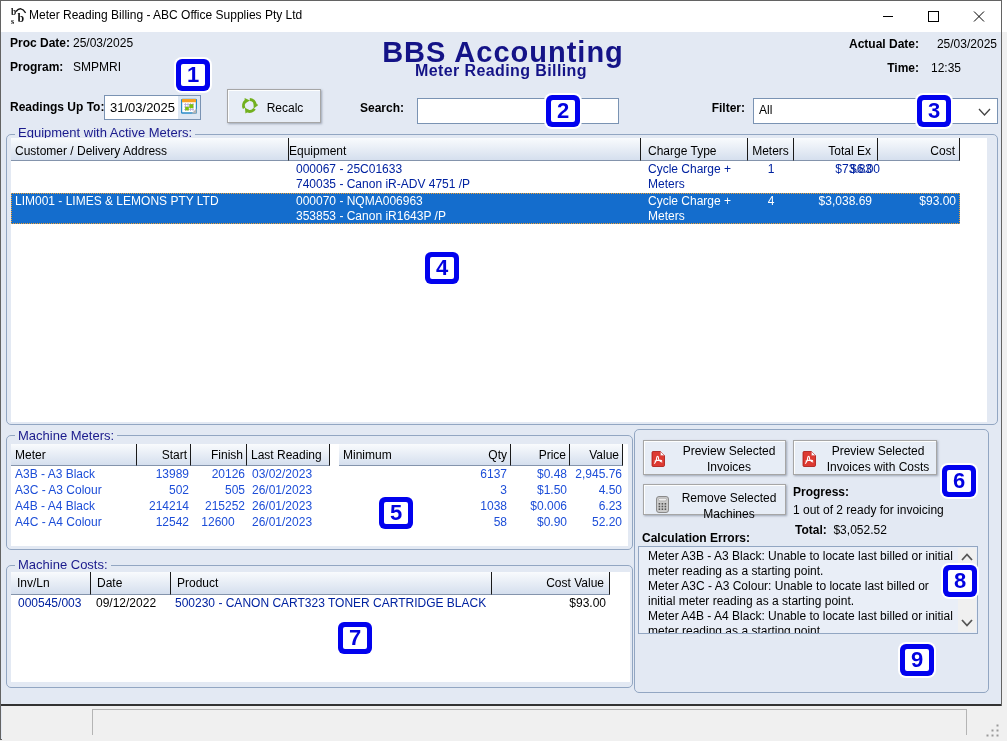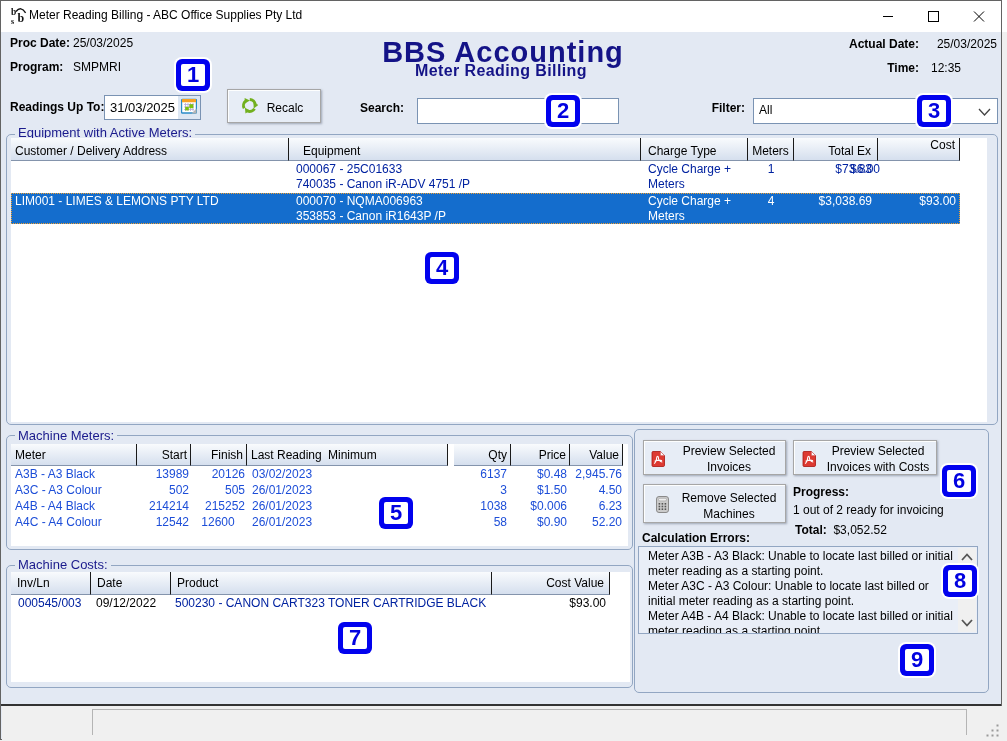--- a/index.html
+++ b/index.html
@@ -108,33 +108,33 @@
         </svg>
   </div>
 
   <div class="groupbox" style="left:5px; top:133px; width:992px; height:291px;"></div>
   <div class="grouplbl" style="left:14px; top:124px;">Equipment with Active Meters:</div>
   <div style="position:absolute; left:10px; top:137px; width:976px; height:284px; background:#fff; overflow:hidden;">
     <div class="th" style="left:0px; top:0px; width:278px;">
           <span class="thl" style="left:4px; top:6px;">Customer / Delivery Address</span>
         </div>
     <div class="th" style="left:278px; top:0px; width:352px;">
-          <span class="thl" style="left:14px; top:6px;">Equipment</span>
+          <span class="thl" style="left:0; top:6px;">Equipment</span>
         </div>
     <div class="th" style="left:630px; top:0px; width:107px;">
           <span class="thl" style="left:7px; top:6px;">Charge Type</span>
         </div>
     <div class="th" style="left:737px; top:0px; width:46px; text-align:center;">
           <span style="position:absolute;left:0;right:0;top:6px;text-align:center;">Meters</span>
         </div>
     <div class="th" style="left:783px; top:0px; width:84px;">
           <span class="thr" style="right:6px; top:6px;">Total Ex</span>
         </div>
     <div class="th" style="left:867px; top:0px; width:82px; border-right:1px solid #1a1a1a;">
-          <span class="thr" style="right:4px; top:0;">Cost</span>
+          <span class="thr" style="right:4px; top:6px;">Cost</span>
         </div>
 
     <div class="cell navy" style="left:285px; top:24px;">000067 - 25C01633</div>
     <div class="cell navy" style="left:285px; top:39px;">740035 - Canon iR-ADV 4751 /P</div>
     <div class="cell navy" style="left:637px; top:24px;">Cycle Charge +</div>
     <div class="cell navy" style="left:637px; top:39px;">Meters</div>
     <div class="cell navy" style="left:737px; top:24px; width:46px; text-align:center;">1</div>
     <div class="cell navy" style="left:783px; top:24px; width:78px; text-align:right;">$73.83</div>
     <div class="cell navy" style="left:839px; top:24px; width:78px; text-align:left;">$6.00</div>
 
@@ -157,21 +157,21 @@
         </div>
     <div class="th" style="left:126px; top:0px; width:54px; height:22px;">
           <span class="thr" style="top:4px;">Start</span>
         </div>
     <div class="th" style="left:180px; top:0px; width:56px; height:22px;">
           <span class="thr" style="top:4px;">Finish</span>
         </div>
     <div class="th" style="left:236px; top:0px; width:83px; height:22px;">
           <span class="thl" style="left:4px; top:4px;">Last Reading</span>
         </div>
-    <div class="th" style="left:313px; top:0px; width:124px; height:22px;">
+    <div class="th" style="left:328px; top:0px; width:124px; height:22px;">
           <span class="thl" style="left:4px; top:4px;">Minimum</span>
         </div>
     <div class="th" style="left:443px; top:0px; width:57px; height:22px;">
           <span class="thr" style="top:4px;">Qty</span>
         </div>
     <div class="th" style="left:500px; top:0px; width:59px; height:22px;">
           <span class="thr" style="top:4px;">Price</span>
         </div>
     <div class="th" style="left:559px; top:0px; width:53px; height:22px;">
           <span class="thr" style="top:4px;">Value</span>
@@ -237,21 +237,21 @@
     <div class="btxt" style="left:32px; top:2px; width:106px;">Preview Selected Invoices</div>
   </div>
   <div class="btn" style="left:792px; top:439px; width:144px; height:35px;">
     <svg style="position:absolute; left:8px; top:10px;" width="14" height="16" viewBox="0 0 14 16">
       <path d="M1 1.5 C1 1 1.4 0.5 2 0.5 L9.5 0.5 L13.5 4.5 L13.5 14 C13.5 15 13 15.5 12.5 15.5 L2 15.5 C1.4 15.5 1 15 1 14.5 Z" fill="#dd3a32" stroke="#a81510" stroke-width="0.8"></path>
       <path d="M9.5 0.5 L13.5 4.5 L9.5 4.5 Z" fill="#fbfbfb" stroke="#c55" stroke-width="0.4"></path>
       <path d="M3 12.5 C4.8 11.8 5.5 8.5 5.8 6.3 C6 4.8 7.3 4.8 7.3 6.3 C7.3 9 9.3 11.2 11.3 11 M3.6 10.2 C6 9.2 9.5 9 11 9.8" fill="none" stroke="#fff" stroke-width="1.1"></path>
     </svg>
     <div class="btxt" style="left:27px; top:2px; width:114px;">Preview Selected Invoices with Costs</div>
   </div>
-  <div class="btn" style="left:642px; top:483px; width:143px; height:39px;">
+  <div class="btn" style="left:642px; top:483px; width:143px; height:31px;">
     <svg style="position:absolute; left:12px; top:11px;" width="13" height="17" viewBox="0 0 13 17">
       <rect x="0.5" y="0.5" width="12" height="16" rx="2.5" fill="#cbcbcb" stroke="#8a8a8a"></rect>
       <rect x="2.5" y="2.3" width="8" height="2.6" rx="1.3" fill="#efefef" stroke="#9a9a9a" stroke-width="0.6"></rect>
       <g fill="#555">
         <rect x="2.6" y="7" width="1.6" height="1.6"></rect>
             <rect x="5.6" y="7" width="1.6" height="1.6"></rect>
             <rect x="8.6" y="7" width="1.6" height="1.6"></rect>
         <rect x="2.6" y="9.7" width="1.6" height="1.6"></rect>
             <rect x="5.6" y="9.7" width="1.6" height="1.6"></rect>
             <rect x="8.6" y="9.7" width="1.6" height="1.6"></rect>

